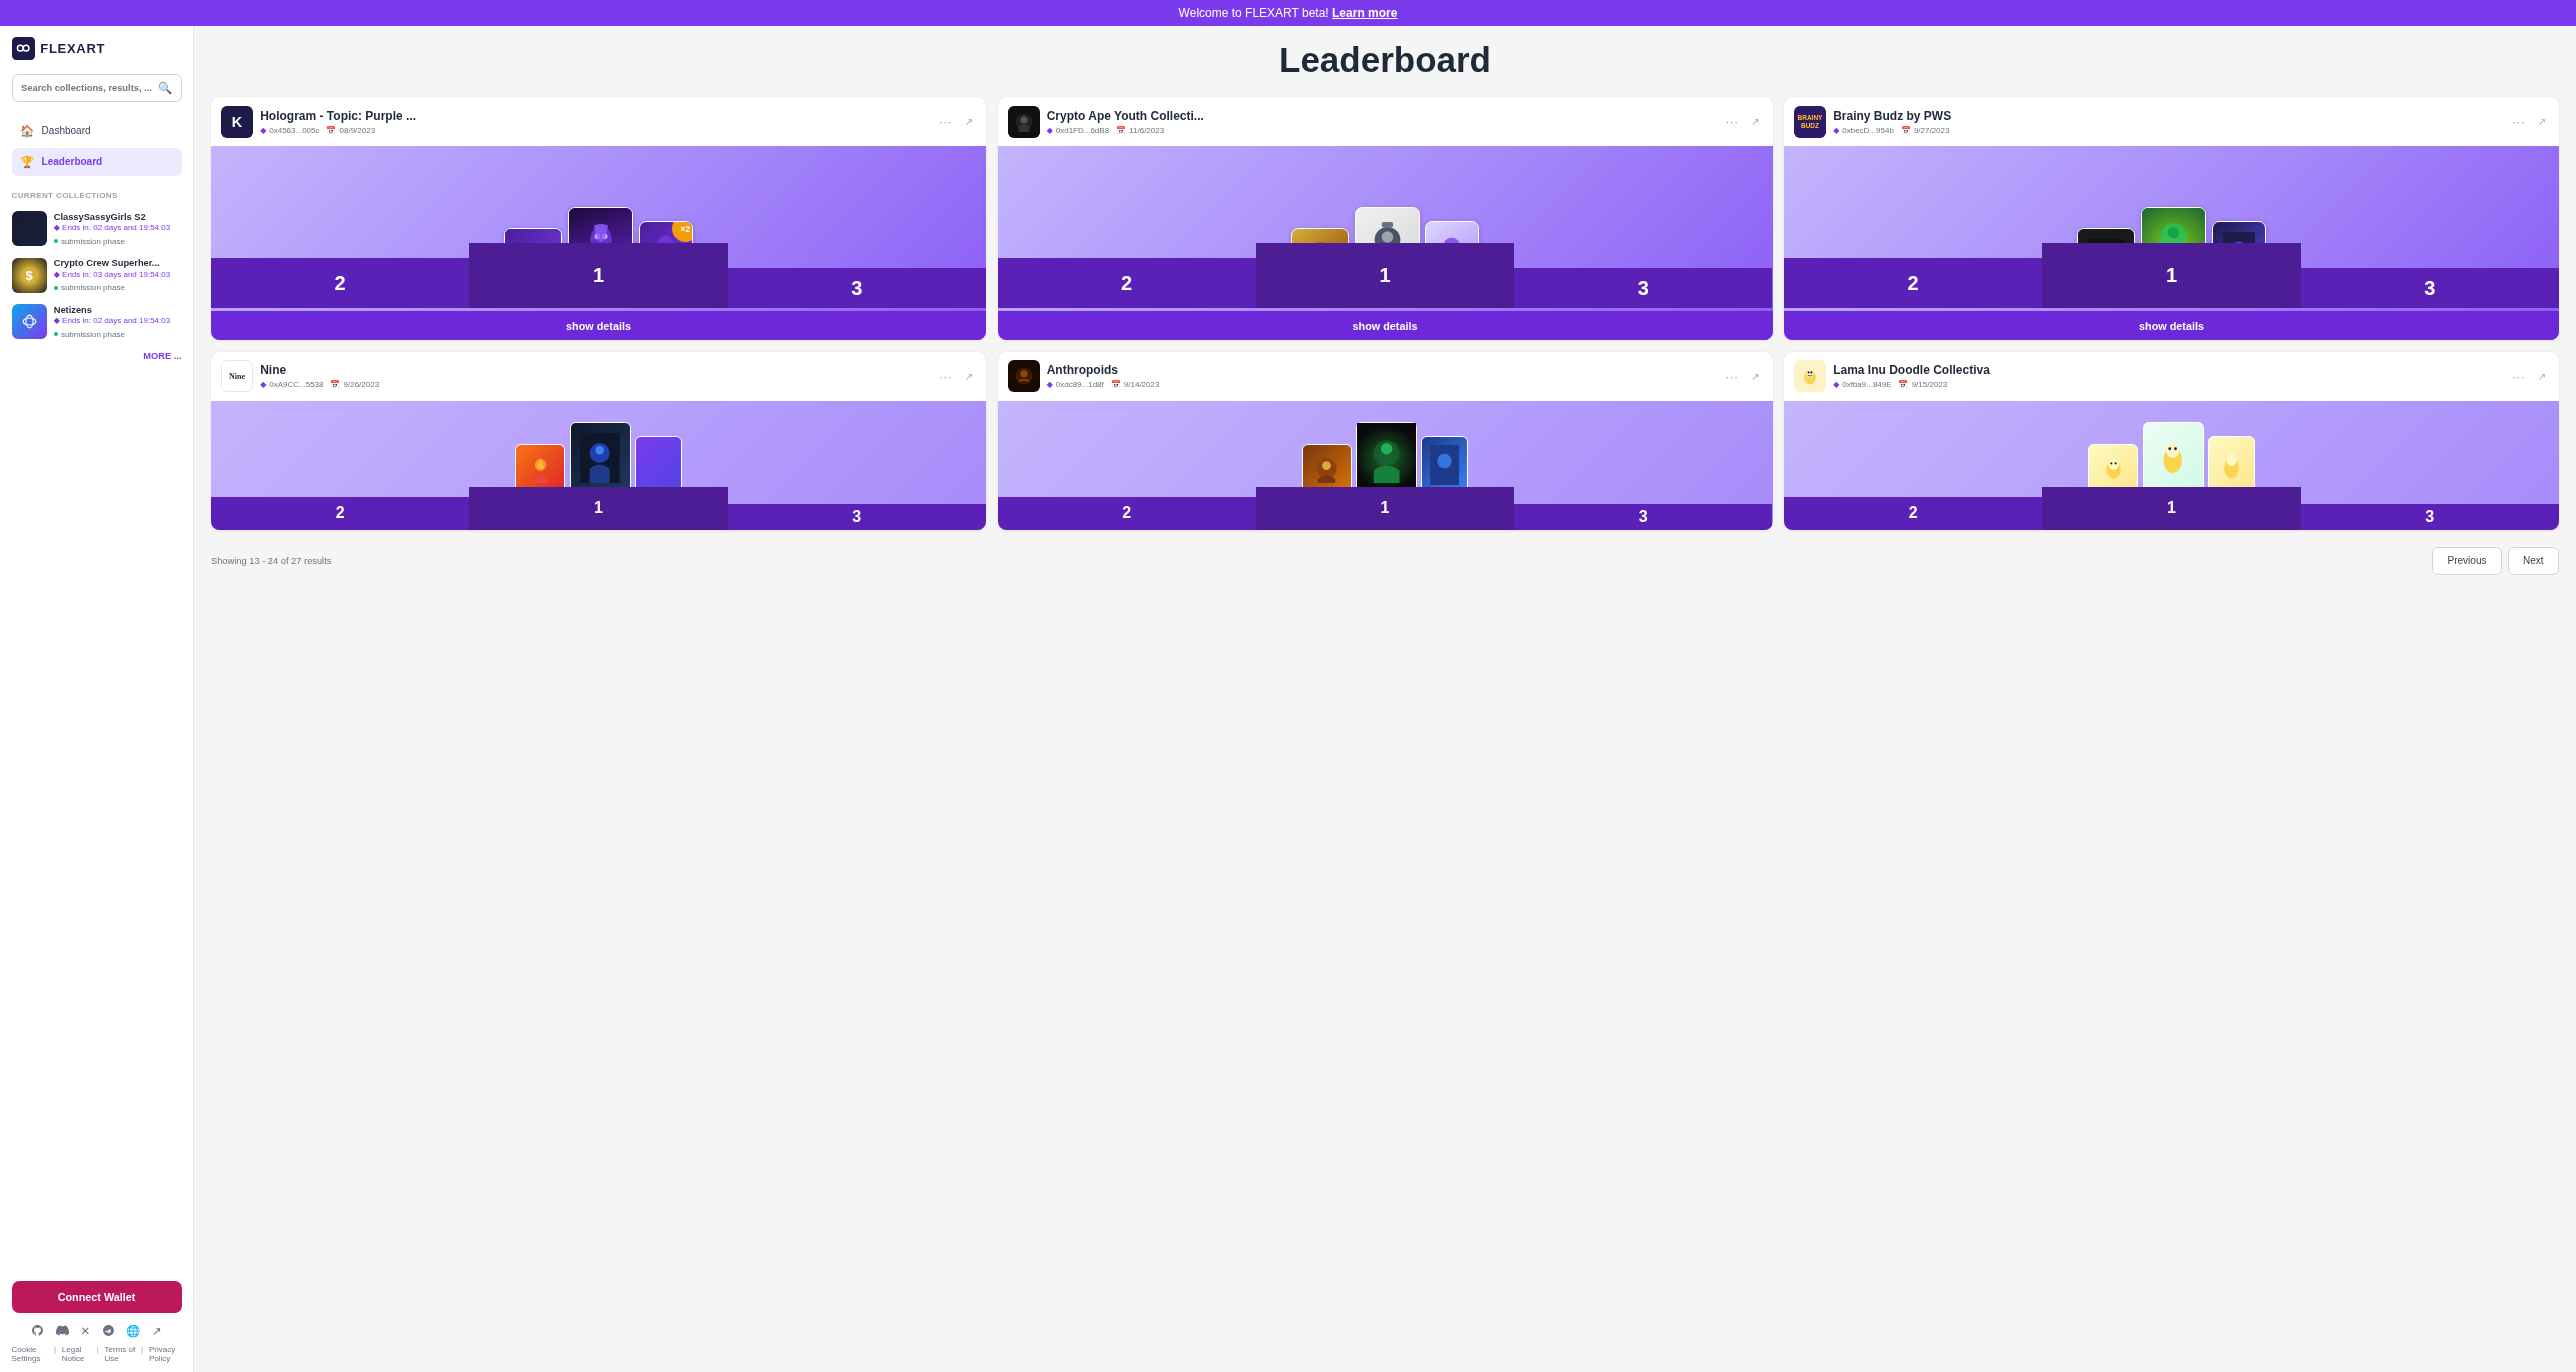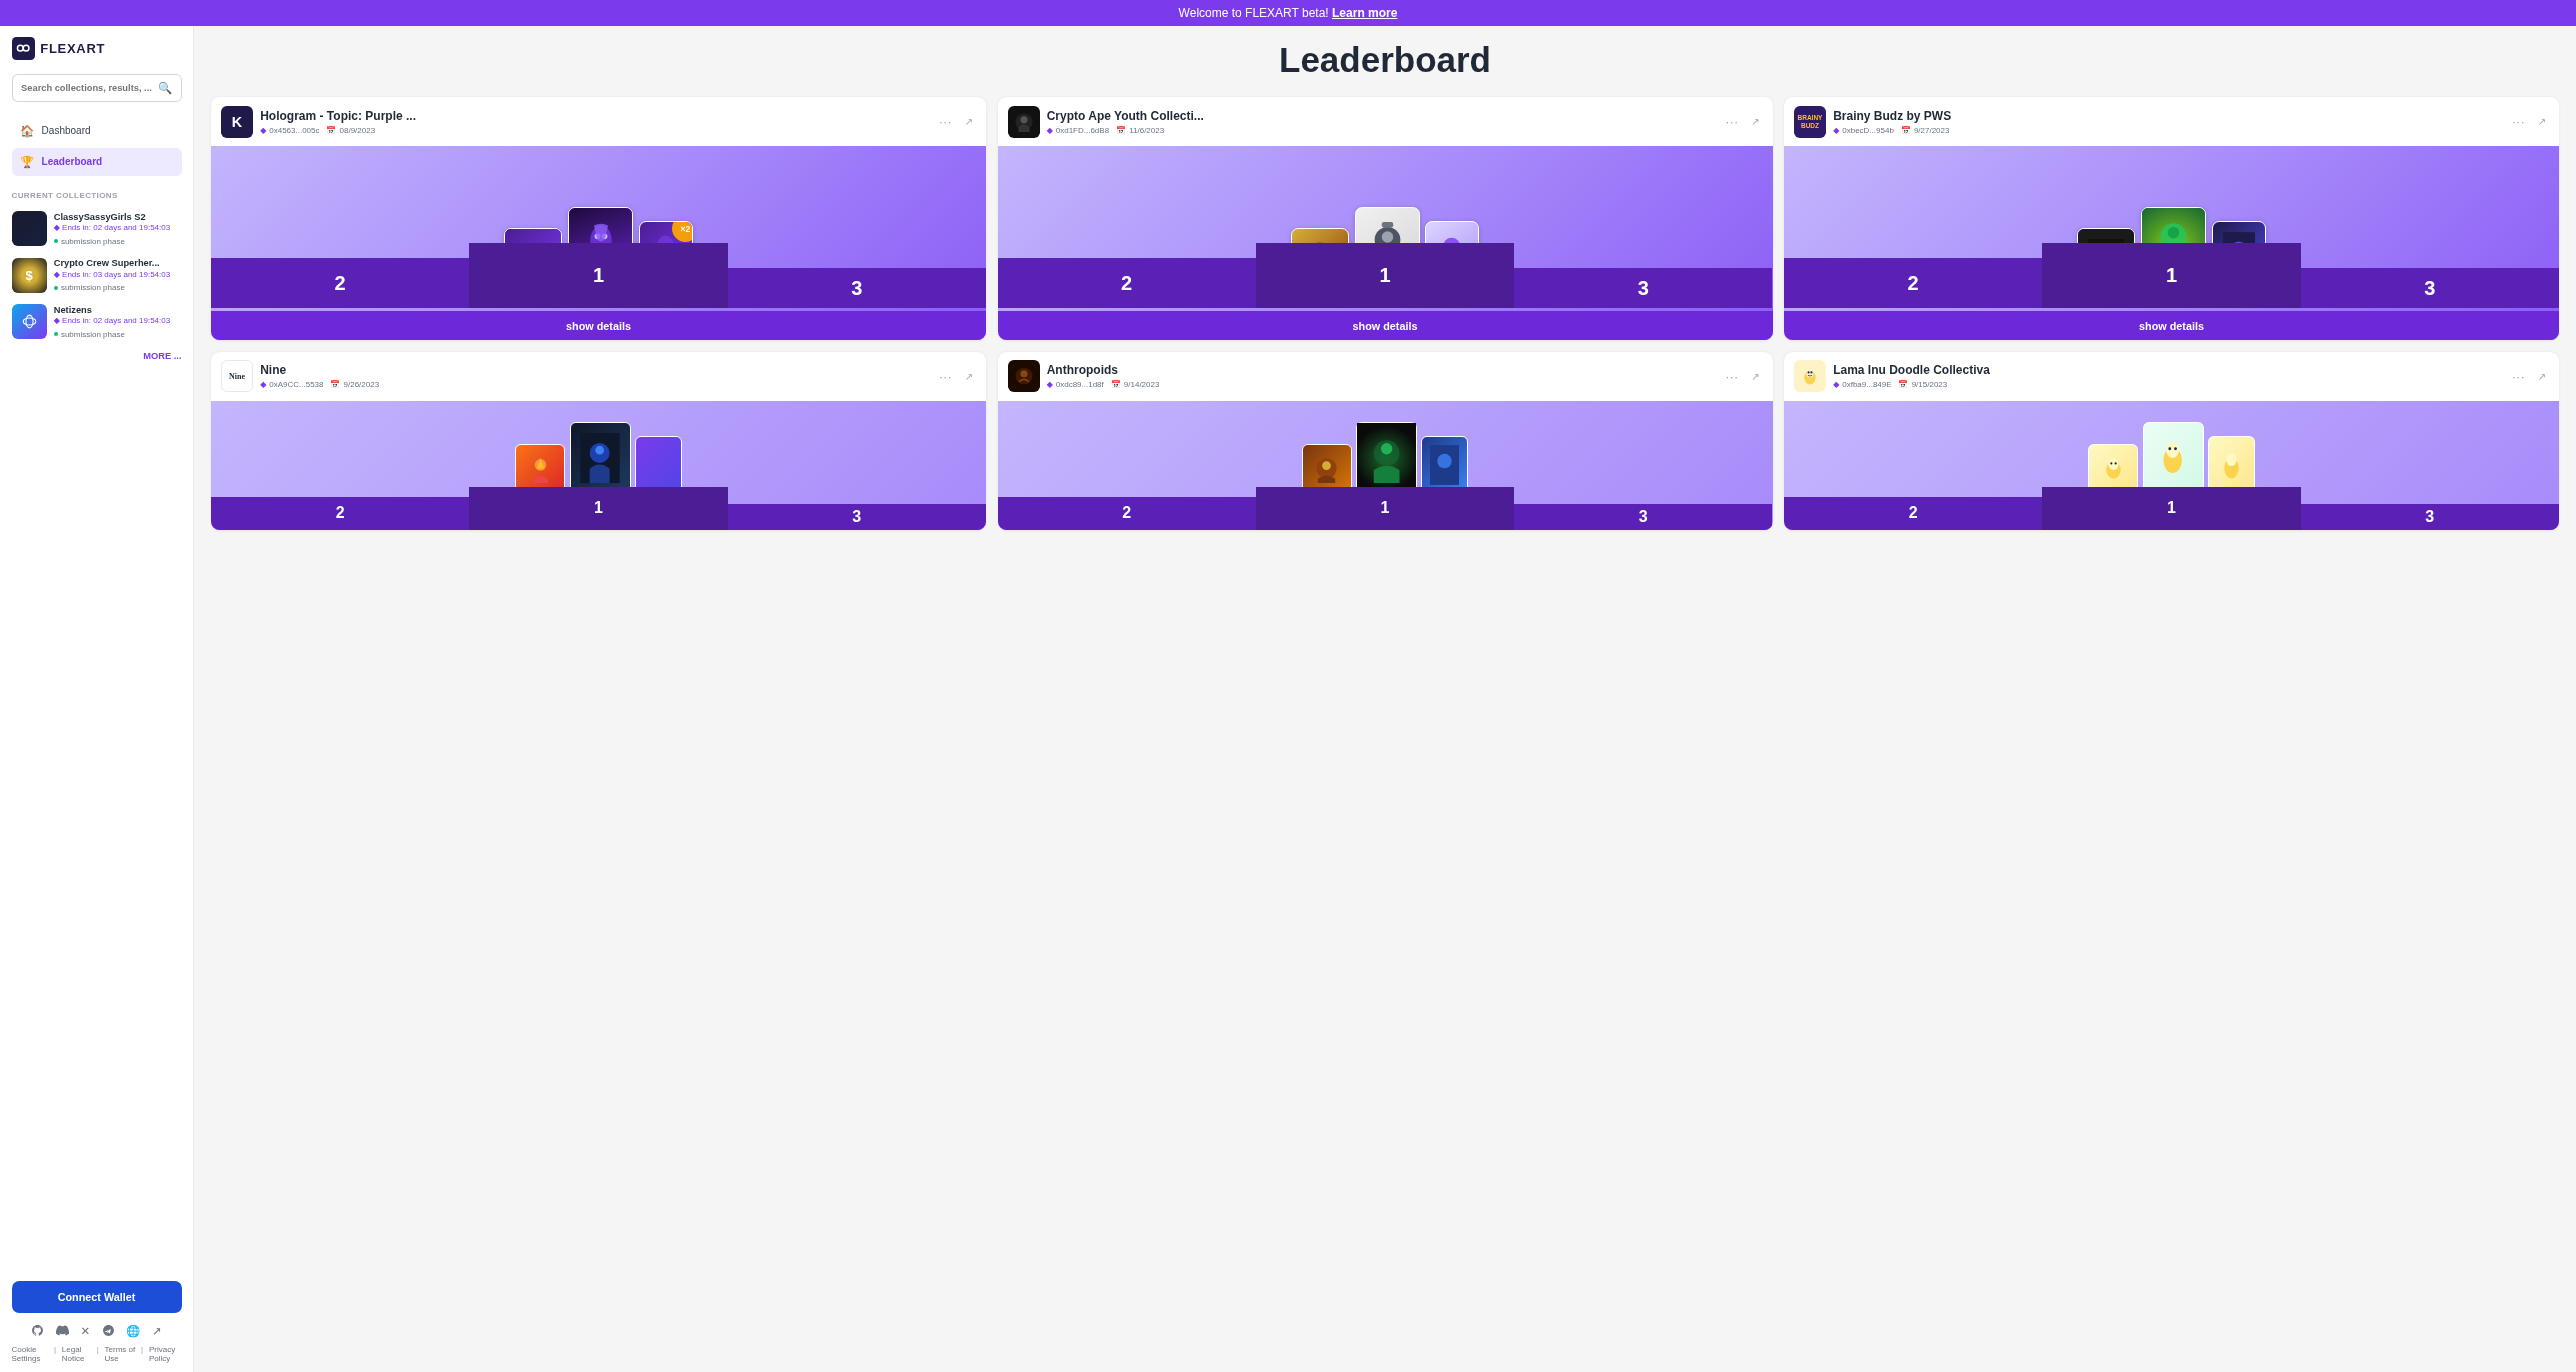--- a/index.html
+++ b/index.html
@@ -42,21 +42,21 @@
 
     .collection-item { display: flex; align-items: center; gap: 7.2px; padding: 5.8px 0; }
     .collection-info { flex: 1; min-width: 0; }
     .collection-name { font-size: 9.3px; font-weight: 600; color: #1f2937; white-space: nowrap; overflow: hidden; text-overflow: ellipsis; }
     .collection-ends { font-size: 8px; color: #7c3aed; margin: 1.4px 0; }
     .collection-phase { display: inline-flex; align-items: center; gap: 2.9px; font-size: 8px; color: #6b7280; }
     .phase-dot { width: 4.3px; height: 4.3px; border-radius: 50%; background: #10b981; }
     .more-link { color: #7c3aed; font-size: 9.3px; font-weight: 600; margin-top: 5.8px; cursor: pointer; text-align: right; }
 
     .connect-wallet-btn {
-      background: #1d4ed8;
+      background: #be185d;
       color: white;
       border: none;
       border-radius: 7.2px;
       padding: 10px;
       font-size: 10.8px;
       font-weight: 600;
       cursor: pointer;
       width: 100%;
       margin-top: auto;
       margin-bottom: 11.5px;
@@ -680,15 +680,22 @@
           <div style="position:absolute; bottom:0; left:0; right:0; display:flex; align-items:flex-end; height:43px;">
             <div style="background:#5b21b6; flex:1; height:33px; display:flex; align-items:center; justify-content:center; color:white; font-size:16px; font-weight:800;">2</div>
             <div style="background:#4c1d95; flex:1; height:43px; display:flex; align-items:center; justify-content:center; color:white; font-size:16px; font-weight:800;">1</div>
             <div style="background:#5b21b6; flex:1; height:26px; display:flex; align-items:center; justify-content:center; color:white; font-size:16px; font-weight:800;">3</div>
           </div>
         </div>
       </div>
 
     </div>
 
+    <div class="pagination-bar">
+      <span class="pagination-info">Showing 13 - 24 of 27 results</span>
+      <div class="pagination-btns">
+        <button class="page-btn">Previous</button>
+        <button class="page-btn">Next</button>
+      </div>
+    </div>
   </main>
 </div>
 
 
 </body></html>

